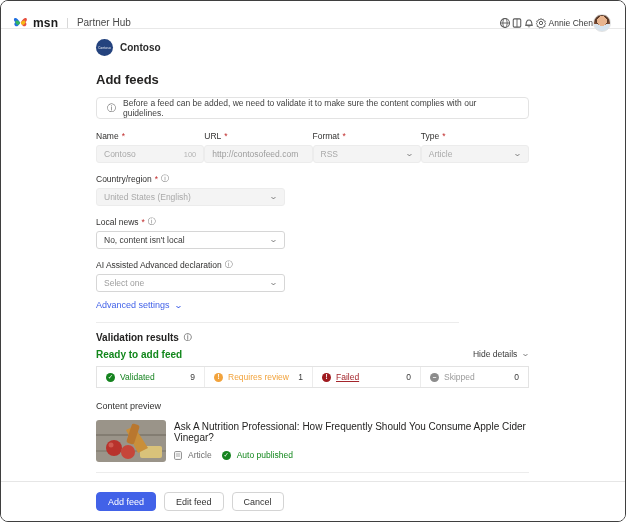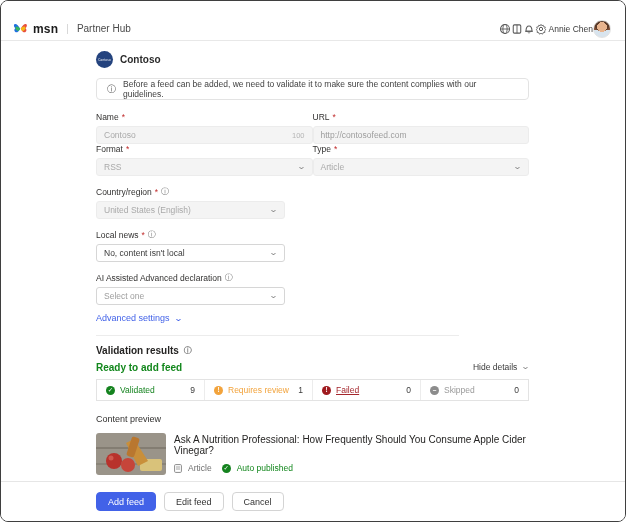--- a/index.html
+++ b/index.html
@@ -5,21 +5,21 @@
   * { margin:0; padding:0; box-sizing:border-box; }
   html,body { background:#fff; }
   body { font-family:"Liberation Sans","DejaVu Sans",sans-serif; color:#323130; }
   .window {
     position:relative; width:626px; height:522px; background:#fff;
     border:1px solid #3f3f3f; border-radius:8px; overflow:hidden;
   }
 
   
   .topbar {
-    height:40px; display:flex; align-items:center; justify-content:space-between;
+    height:28px; display:flex; align-items:center; justify-content:space-between;
     padding:16px 14px 0 12px; border-bottom:1px solid #e8e8e8; background:#fff;
   }
   .brand { display:flex; align-items:center; gap:5px; }
   .brand-logo { width:15px; height:13px; display:block; }
   .brand-name { font-size:12px; font-weight:bold; color:#1b1b1b; letter-spacing:.2px; }
   .brand-sep { color:#d0d0d0; font-size:10px; margin:0 3px; }
   .brand-product { font-size:10px; color:#4a4a4a; }
   .top-actions { display:flex; align-items:center; gap:0; }
   .top-icon { width:12px; height:12px; display:block; color:#5a5a5a; cursor:pointer; }
   .user-name { font-size:8.5px; color:#3a3a3a; margin-left:2px; }
@@ -50,21 +50,21 @@
     margin-top:10px; height:22px; border:1px solid #e3e3e3; border-radius:4px;
     display:flex; align-items:center; gap:7px; padding:0 10px; background:#fff;
   }
   .info-glyph { font-size:9px; color:#5f5f5f; line-height:1; }
   .banner-text { font-size:8.5px; color:#424242; }
 
   .form { margin-top:12px; }
   .field-label { font-size:8.5px; color:#323130; margin-bottom:4px; display:flex; align-items:center; gap:3px; }
   .req { color:#c02b2b; font-size:8.5px; }
   .label-info { font-size:8px; color:#7a7a7a; }
-  .grid4 { display:grid; grid-template-columns:repeat(2,1fr); }
+  .grid4 { display:grid; grid-template-columns:repeat(4,1fr); }
   .input {
     height:18px; border:1px solid #d6d6d6; border-radius:3px; background:#fff;
     display:flex; align-items:center; padding:0 7px; font-size:8.5px; color:#3a3a3a;
   }
   .input.disabled { background:#f4f4f4; border-color:#ececec; color:#a9a9a9; }
   .input .flex-sp { margin-left:auto; }
   .counter { font-size:7.5px; color:#b5b5b5; }
   .chev { font-size:8px; color:#8a8a8a; line-height:1; transform:scaleX(1.4); }
   .placeholder { color:#9d9d9d; }
   .field-row { margin-top:10px; }
@@ -173,20 +173,21 @@
   </div>
 
   <div class="main">
     <div class="content">
 
       <div class="publisher">
         <div class="pub-avatar">Contoso</div>
         <span class="pub-name">Contoso</span>
       </div>
 
+      <div class="page-title">Add feeds</div>
 
       <div class="banner">
         <span class="info-glyph">ⓘ</span>
         <span class="banner-text">Before a feed can be added, we need to validate it to make sure the content complies with our guidelines.</span>
       </div>
 
       <div class="form">
         
         <div class="grid4">
           <div>

